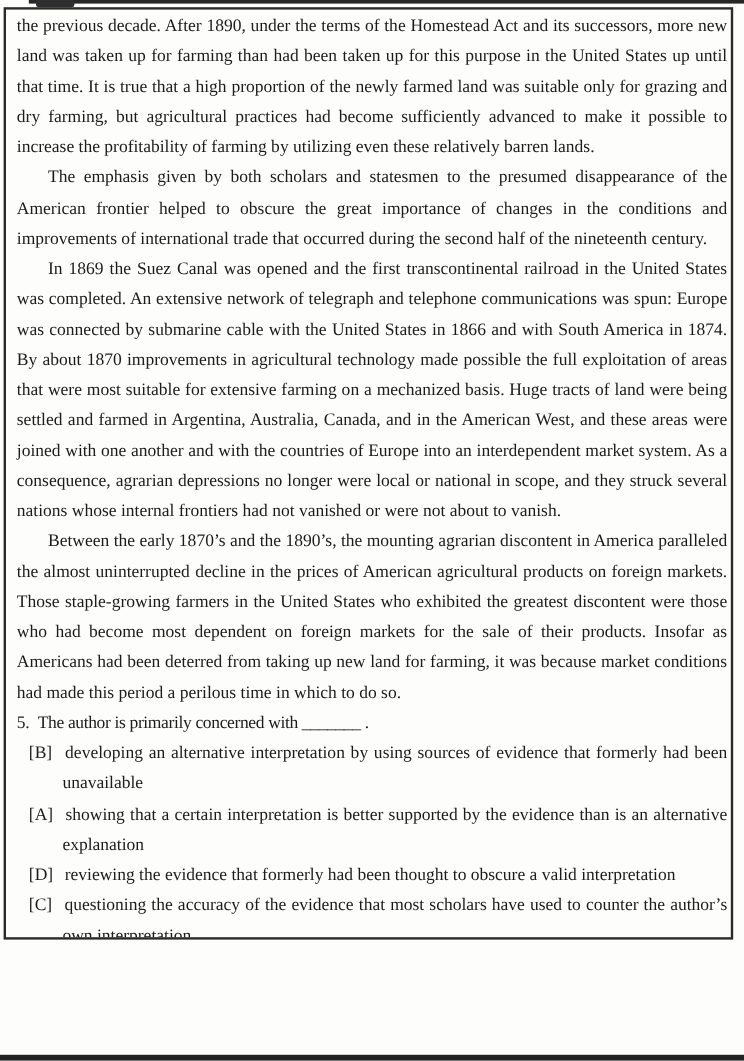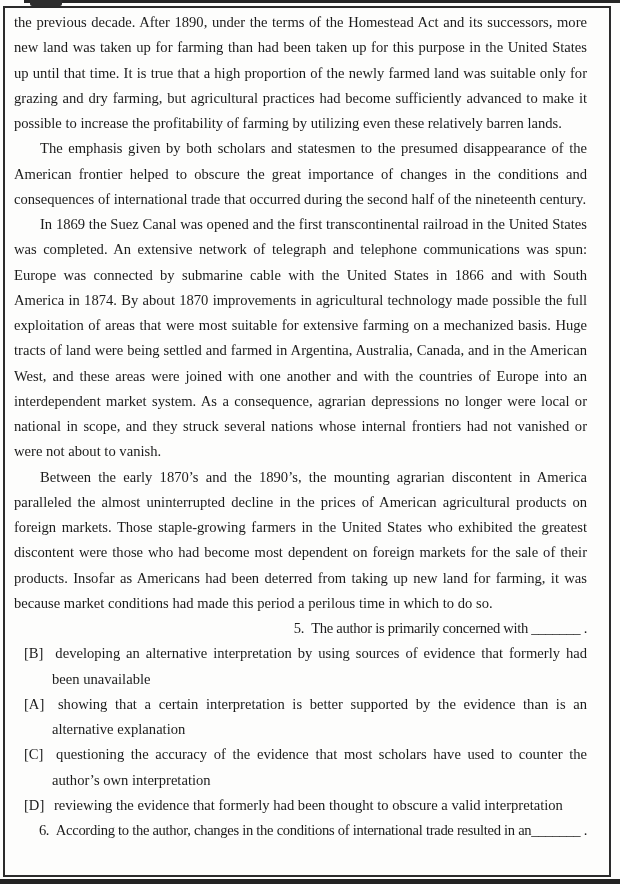--- a/index.html
+++ b/index.html
@@ -38,41 +38,41 @@
     left: 0;
     right: 0;
     height: 5px;
     background: #232323;
   }
   .doc-frame {
     position: absolute;
     top: 6px;
     left: 3px;
     width: 608px;
-    height: 871px;
+    height: 777px;
     box-sizing: border-box;
     border: 2px solid #2b2b2b;
-    padding: 2px 22px 0 9px;
+    padding: 2px 3px 0 9px;
     overflow: hidden;
   }
   .doc-frame, .passage-paragraph, .question-stem-line, .answer-option {
     font-size: 14.6px;
     line-height: 25.25px;
   }
   .passage-paragraph {
     margin: 0;
     text-align: justify;
     text-indent: 26px;
   }
   .passage-paragraph.continuation {
     text-indent: 0;
   }
   .question-stem-line {
     margin: 0;
-    text-align: right;
+    text-align: left;
     letter-spacing: -0.3px;
     white-space: nowrap;
   }
   .answer-option {
     margin: 0 0 0 0;
     padding-left: 38px;
     text-indent: -28px;
     text-align: justify;
   }
   .option-label {
@@ -85,46 +85,46 @@
 </head>
 <body>
 
 <div class="scan-line-top"></div>
 <div class="scan-blob-top"></div>
 
 <div class="doc-frame">
 
   <p class="passage-paragraph continuation">the previous decade. After 1890, under the terms of the Homestead Act and its successors, more new land was taken up for farming than had been taken up for this purpose in the United States up until that time. It is true that a high proportion of the newly farmed land was suitable only for grazing and dry farming, but agricultural practices had become sufficiently advanced to make it possible to increase the profitability of farming by utilizing even these relatively barren lands.</p>
 
-  <p class="passage-paragraph">The emphasis given by both scholars and statesmen to the presumed disappearance of the American frontier helped to obscure the great importance of changes in the conditions and consequences of international trade that occurred during the second half of the nineteenth century.</p>
+  <p class="passage-paragraph">The emphasis given by both scholars and statesmen to the presumed disappearance of the American frontier helped to obscure the great importance of changes in the conditions and improvements of international trade that occurred during the second half of the nineteenth century.</p>
 
   <p class="passage-paragraph">In 1869 the Suez Canal was opened and the first transcontinental railroad in the United States was completed. An extensive network of telegraph and telephone communications was spun: Europe was connected by submarine cable with the United States in 1866 and with South America in 1874. By about 1870 improvements in agricultural technology made possible the full exploitation of areas that were most suitable for extensive farming on a mechanized basis. Huge tracts of land were being settled and farmed in Argentina, Australia, Canada, and in the American West, and these areas were joined with one another and with the countries of Europe into an interdependent market system. As a consequence, agrarian depressions no longer were local or national in scope, and they struck several nations whose internal frontiers had not vanished or were not about to vanish.</p>
 
   <p class="passage-paragraph">Between the early 1870’s and the 1890’s, the mounting agrarian discontent in America paralleled the almost uninterrupted decline in the prices of American agricultural products on foreign markets. Those staple-growing farmers in the United States who exhibited the greatest discontent were those who had become most dependent on foreign markets for the sale of their products. Insofar as Americans had been deterred from taking up new land for farming, it was because market conditions had made this period a perilous time in which to do so.</p>
 
   <div>
     <p class="question-stem-line">
       <span class="question-number">5.</span>
       <span>The author is primarily concerned with _______ .</span>
     </p>
     <p class="answer-option">
       <span class="option-label">[B]</span>
       <span>developing an alternative interpretation by using sources of evidence that formerly had been unavailable</span>
     </p>
     <p class="answer-option">
       <span class="option-label">[A]</span>
       <span>showing that a certain interpretation is better supported by the evidence than is an alternative explanation</span>
     </p>
     <p class="answer-option">
+      <span class="option-label">[D]</span>
+      <span>reviewing the evidence that formerly had been thought to obscure a valid interpretation</span>
+    </p>
+    <p class="answer-option">
       <span class="option-label">[C]</span>
       <span>questioning the accuracy of the evidence that most scholars have used to counter the author’s own interpretation</span>
-    </p>
-    <p class="answer-option">
-      <span class="option-label">[D]</span>
-      <span>reviewing the evidence that formerly had been thought to obscure a valid interpretation</span>
     </p>
   </div>
 
   <div>
     <p class="question-stem-line">
       <span class="question-number">6.</span>
       <span>According to the author, changes in the conditions of international trade resulted in an_______ .</span>
     </p>
   </div>
 

